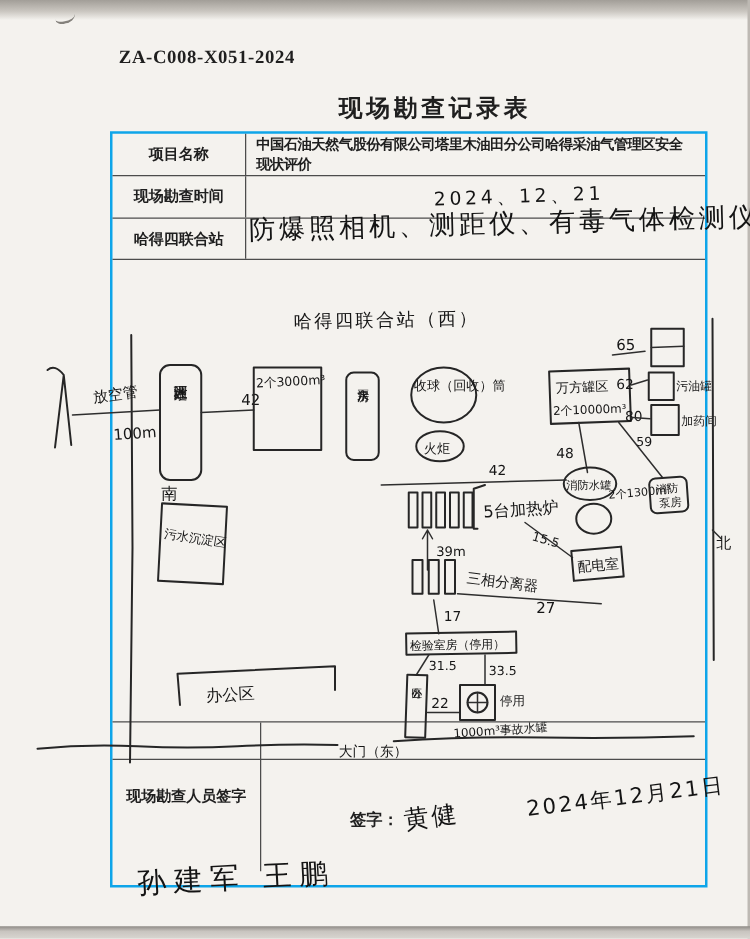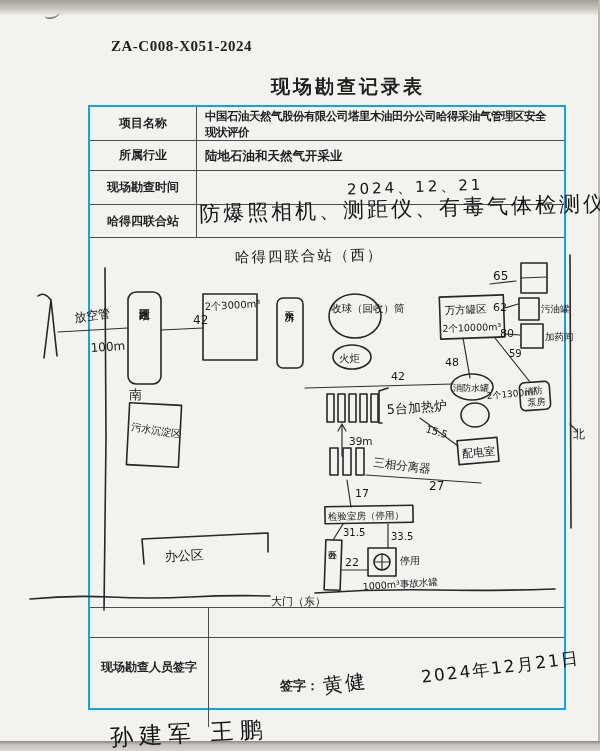--- a/index.html
+++ b/index.html
@@ -9,21 +9,21 @@
     font-family:"Liberation Serif","DejaVu Serif",serif;
     color:#1f1f1f;
   }
   .top-edge{position:absolute;left:0;top:0;width:600px;height:16px;
     background:linear-gradient(#a29e98,#c9c5bf 55%,rgba(244,242,238,0));}
   .right-edge{position:absolute;right:0;top:0;width:2px;height:751px;background:#bdb9b3;}
   .bottom-edge{position:absolute;left:0;top:741px;width:600px;height:10px;
     background:linear-gradient(#8e8b86,#c8c4bf 40%,#d9d6d1);}
   .corner-mark{position:absolute;left:44px;top:8px;width:16px;height:9px;
     border-bottom:2px solid #55524d;border-radius:0 0 60% 40%;opacity:.7;transform:rotate(-8deg);}
-  .docnum{position:absolute;left:111px;top:38px;font-size:15px;font-weight:700;letter-spacing:.5px;}
+  .docnum{position:absolute;left:95px;top:38px;font-size:15px;font-weight:700;letter-spacing:.5px;}
   .page-title{position:absolute;left:0;top:74px;width:600px;text-align:center;
     font-size:19px;font-weight:700;letter-spacing:3px;margin-left:48px;}
   .form{position:absolute;left:88px;top:105px;width:478px;height:605px;
     border:2px solid #0ea5e9;box-sizing:border-box;}
   .row{display:flex;border-bottom:1px solid #4c4c4c;box-sizing:border-box;position:relative;}
   .row:last-child{border-bottom:none;}
   .lbl{width:107px;flex:0 0 107px;display:flex;align-items:center;justify-content:center;
     border-right:1px solid #4c4c4c;box-sizing:border-box;
     font-size:12px;font-weight:700;text-align:center;}
   .val{flex:1;display:flex;align-items:center;box-sizing:border-box;padding:2px 8px;
@@ -59,24 +59,20 @@
 <div class="corner-mark"></div>
 
 <div class="docnum">ZA-C008-X051-2024</div>
 <div class="page-title">现场勘查记录表</div>
 
 <div class="form">
   <div class="row r1">
     <div class="lbl">项目名称</div>
     <div class="val">中国石油天然气股份有限公司塔里木油田分公司哈得采油气管理区安全现状评价</div>
   </div>
-  <div class="row r2">
-    <div class="lbl">所属行业</div>
-    <div class="val" style="font-size:12.5px;letter-spacing:0;">陆地石油和天然气开采业</div>
-  </div>
   <div class="row r3">
     <div class="lbl">现场勘查时间</div>
     <div class="val" style="position:relative;">
       <span class="hw hw-date">2024、12、21</span>
     </div>
   </div>
   <div class="row r4">
     <div class="lbl">哈得四联合站</div>
     <div class="val" style="position:relative;overflow:visible;">
       <span class="hw hw-tools">防爆照相机、测距仪、有毒气体检测仪</span>

